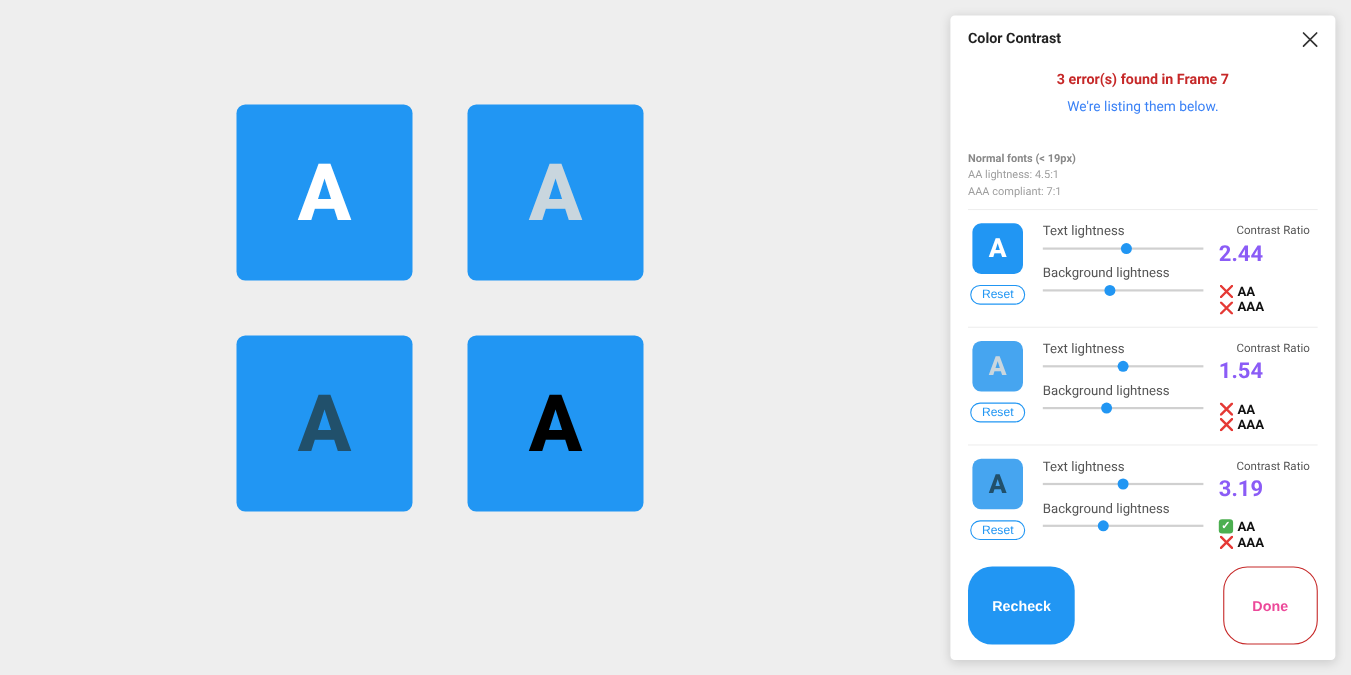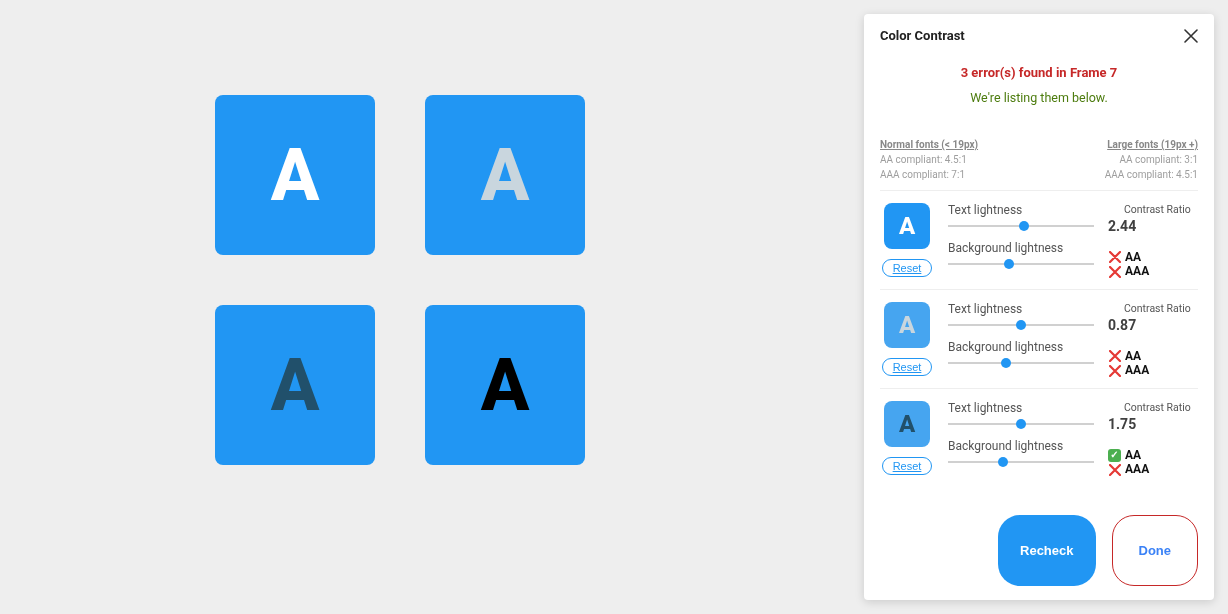--- a/index.html
+++ b/index.html
@@ -60,33 +60,33 @@
   margin-bottom: 14px;
 }
 .error-line {
   color: #c62828;
   font-weight: 700;
   font-size: 13px;
   margin-bottom: 10px;
 }
 .listing-line {
   font-size: 12.5px;
-  color: #4d7c0f;
+  color: #3b82f6;
 }
 .compliance {
   display: flex;
   justify-content: space-between;
   margin: 18px 0 8px;
   font-size: 10px;
   color: #9e9e9e;
   line-height: 1.5;
 }
 .compliance .col-left { text-align: left; }
 .compliance .col-right { text-align: right; }
-.compliance .head { font-weight: 700; color: #888; text-decoration: underline; }
+.compliance .head { font-weight: 700; color: #888; }
 .items {
   flex: 1;
   overflow: hidden;
 }
 .error-item {
   border-top: 1px solid #eee;
   padding: 12px 0 10px;
   display: grid;
   grid-template-columns: 54px 1fr 90px;
   column-gap: 14px;
@@ -108,21 +108,20 @@
   margin-bottom: 10px;
 }
 .reset-btn {
   border: 1.5px solid #2196f3;
   color: #2196f3;
   background: #fff;
   border-radius: 14px;
   font-size: 11px;
   padding: 2px 10px;
   cursor: pointer;
-  text-decoration: underline;
 }
 .sliders-col {
   font-size: 12px;
   color: #555;
 }
 .slider-group { margin-bottom: 8px; }
 .slider-label { margin-bottom: 2px; display: block; }
 .slider {
   position: relative;
   height: 14px;
@@ -142,23 +141,23 @@
   border-radius: 50%;
   background: #2196f3;
   transform: translateX(-50%);
 }
 .ratio-col {
   font-size: 10.5px;
   color: #555;
 }
 .ratio-label { margin-bottom: 2px; margin-left: 16px; }
 .ratio-value {
-  font-size: 14px;
+  font-size: 20px;
   font-weight: 700;
-  color: #404040;
+  color: #8b5cf6;
   margin-bottom: 16px;
 }
 .check-row {
   display: flex;
   align-items: center;
   gap: 4px;
   font-size: 12px;
   font-weight: 700;
   color: #111;
   line-height: 1.2;
@@ -171,37 +170,37 @@
   border-radius: 3px;
   font-size: 10px;
   font-weight: 900;
   color: #fff;
 }
 .icon-pass { background: #4caf50; }
 .icon-fail { background: #fff; }
 .icon-fail svg { display:block; }
 .footer {
   display: flex;
-  justify-content: flex-end;
+  justify-content: space-between;
   gap: 16px;
   padding-top: 10px;
 }
 .btn-primary {
   background: #2196f3;
   color: #fff;
   border: none;
   border-radius: 22px;
   padding: 10px 22px;
   font-size: 13px;
   font-weight: 600;
   cursor: pointer;
 }
 .btn-done {
   background: #fff;
-  color: #3b82f6;
+  color: #ec4899;
   border: 1.5px solid #c62828;
   border-radius: 22px;
   padding: 27px 26px;
   font-size: 13px;
   font-weight: 600;
   cursor: pointer;
 }
 </style>
 </head>
 <body>
@@ -225,27 +224,22 @@
   </div>
 
   <div class="summary">
     <div class="error-line">3 error(s) found in Frame 7</div>
     <div class="listing-line">We're listing them below.</div>
   </div>
 
   <div class="compliance">
     <div class="col-left">
       <div class="head">Normal fonts (&lt; 19px)</div>
-      <div>AA compliant: 4.5:1</div>
+      <div>AA lightness: 4.5:1</div>
       <div>AAA compliant: 7:1</div>
-    </div>
-    <div class="col-right">
-      <div class="head">Large fonts (19px +)</div>
-      <div>AA compliant: 3:1</div>
-      <div>AAA compliant: 4.5:1</div>
     </div>
   </div>
 
   <div class="items" id="items-container">
       <div class="error-item">
         <div class="preview-col">
           <div class="preview-box" style="background:#2196f3;color:#ffffff">A</div>
           <button class="reset-btn">Reset</button>
         </div>
         <div class="sliders-col">
@@ -301,21 +295,21 @@
           <div class="slider-group">
             <span class="slider-label">Background lightness</span>
             <div class="slider">
               <div class="slider-track"></div>
               <div class="slider-thumb" style="left:40%"></div>
             </div>
           </div>
         </div>
         <div class="ratio-col">
           <div class="ratio-label">Contrast Ratio</div>
-          <div class="ratio-value">0.87</div>
+          <div class="ratio-value">1.54</div>
           <div class="check-row">
             <span class="icon-fail">
               <svg width="12" height="12" viewBox="0 0 12 12">
                 <path d="M1 1 L11 11 M11 1 L1 11" stroke="#e53935" stroke-width="2.2" stroke-linecap="round"></path>
               </svg>
             </span>
             <span>AA</span>
           </div>
           <div class="check-row">
             <span class="icon-fail">
@@ -343,21 +337,21 @@
           <div class="slider-group">
             <span class="slider-label">Background lightness</span>
             <div class="slider">
               <div class="slider-track"></div>
               <div class="slider-thumb" style="left:38%"></div>
             </div>
           </div>
         </div>
         <div class="ratio-col">
           <div class="ratio-label">Contrast Ratio</div>
-          <div class="ratio-value">1.75</div>
+          <div class="ratio-value">3.19</div>
           <div class="check-row">
             <span class="icon-pass">✓</span>
             <span>AA</span>
           </div>
           <div class="check-row">
             <span class="icon-fail">
               <svg width="12" height="12" viewBox="0 0 12 12">
                 <path d="M1 1 L11 11 M11 1 L1 11" stroke="#e53935" stroke-width="2.2" stroke-linecap="round"></path>
               </svg>
             </span>

